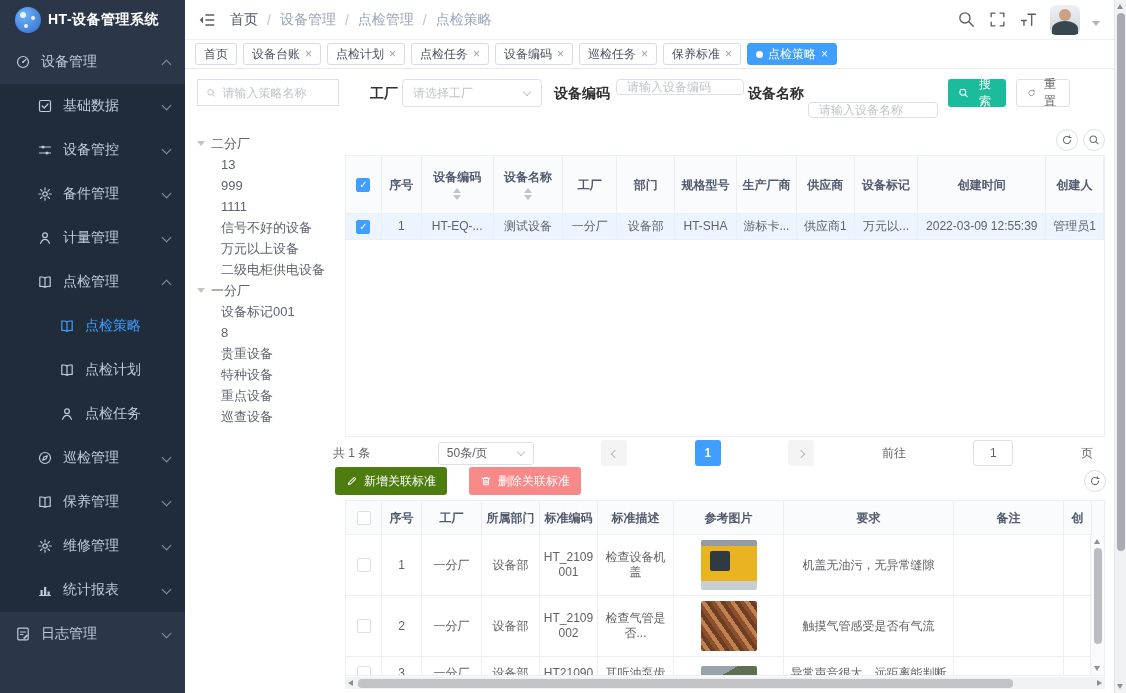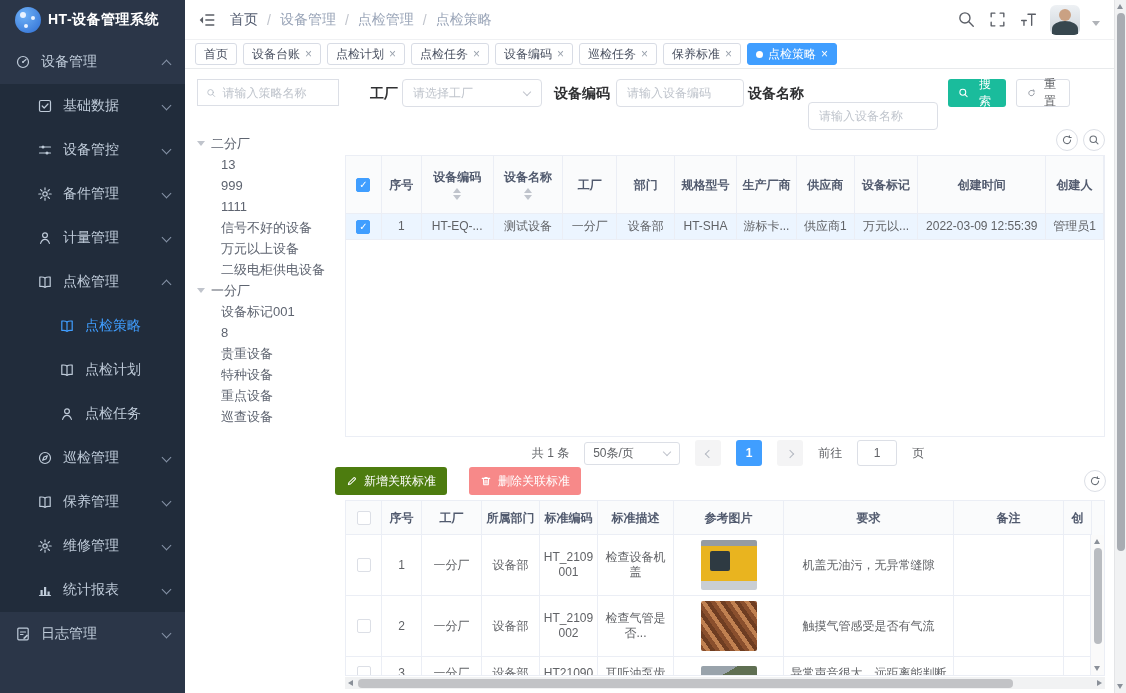--- a/index.html
+++ b/index.html
@@ -65,21 +65,21 @@
   .tnode.c{padding-left:24px}
   .tcaret{width:0;height:0;border-left:4px solid transparent;border-right:4px solid transparent;border-top:5px solid #c0c4cc;margin-right:6px}
 
   
   .flabel{position:absolute;top:79px;height:28px;line-height:28px;font-size:14px;font-weight:bold;color:#303133}
   .fsel{position:absolute;top:79px;height:28px;border:1px solid #dcdfe6;border-radius:4px;background:#fff;
         display:flex;align-items:center;justify-content:space-between;padding:0 10px;color:#bfc4cc;font-size:12px;cursor:pointer}
   .selcaret{width:8px;height:8px;position:relative}
   .selcaret::before{content:"";position:absolute;left:1px;top:0;width:5px;height:5px;
         border-right:1.2px solid #c0c4cc;border-bottom:1.2px solid #c0c4cc;transform:rotate(45deg)}
-  .finp{position:absolute;top:79px;height:28px;border:1px solid #dcdfe6;border-radius:4px;font-size:12px;
+  .finp{position:absolute;top:79px;height:16px;border:1px solid #dcdfe6;border-radius:4px;font-size:12px;
         padding:0 10px;color:#a21caf;outline:none;font-family:inherit}
   .finp::placeholder{color:#bfc4cc}
   .btn{position:absolute;top:79px;height:28px;border-radius:3px;display:inline-flex;align-items:center;gap:5px;
        padding:0 10px;font-size:12px;cursor:pointer;border:none;font-family:inherit}
   .btn svg{width:12px;height:12px;stroke-width:1.5;stroke-linecap:round;stroke-linejoin:round;fill:none}
   #btn-search{left:948px;width:58px;background:#1abc9c;color:#fff}
   #btn-search svg{stroke:#fff}
   #btn-reset{left:1016px;width:54px;background:#fff;color:#606266;border:1px solid #dcdfe6}
   #btn-reset svg{stroke:#8a9099}
 
@@ -100,22 +100,22 @@
   .td{height:26px;line-height:25px;text-align:center;font-size:12px;color:#606266;
       border-right:1px solid #ebeef5;border-bottom:1px solid #ebeef5;overflow:hidden;white-space:nowrap}
   .c0{width:36px}.c1{width:40px}.c2{width:72px}.c3{width:70px}.c4{width:54px}.c5{width:58px}.c6{width:62px}
   .c7{width:60px}.c8{width:58px}.c9{width:64px}.c10{width:128px}.c11{width:58px}
   .cbwrap{display:flex;align-items:center;justify-content:center;height:100%}
   .cb{width:14px;height:14px;border:1px solid #dcdfe6;border-radius:2px;background:#fff;display:flex;
       align-items:center;justify-content:center;cursor:pointer}
   .cb.on{background:#409eff;border-color:#409eff;color:#fff;font-size:10px;font-weight:bold;line-height:1}
 
   
-  #pag{position:absolute;left:348px;top:440px;width:760px;height:26px;display:flex;align-items:center;
-       justify-content:center;gap:15px;font-size:12px;color:#606266}
+  #pag{position:absolute;left:333px;top:440px;width:760px;height:26px;display:flex;align-items:center;
+       justify-content:space-between;gap:15px;font-size:12px;color:#606266}
   .psel{width:96px;height:23px;border:1px solid #dcdfe6;border-radius:3px;display:flex;align-items:center;
         justify-content:space-between;padding:0 8px;color:#606266;cursor:pointer}
   .pbtn{width:26px;height:26px;border-radius:3px;background:#f4f4f5;display:flex;align-items:center;justify-content:center;cursor:pointer}
   .pch{width:9px;height:9px;position:relative}
   .pch::before{content:"";position:absolute;top:2px;width:5px;height:5px;border-right:1.4px solid #b4b9c2;border-bottom:1.4px solid #b4b9c2}
   .pch.left::before{left:2px;transform:rotate(135deg)}
   .pch.right::before{left:1px;transform:rotate(-45deg)}
   .pcur{width:26px;height:26px;border-radius:3px;background:#409eff;color:#fff;display:flex;align-items:center;
         justify-content:center;font-weight:bold;cursor:pointer}
   .ginput{width:40px;height:26px;border:1px solid #dcdfe6;border-radius:3px;text-align:center;font-size:12px;

